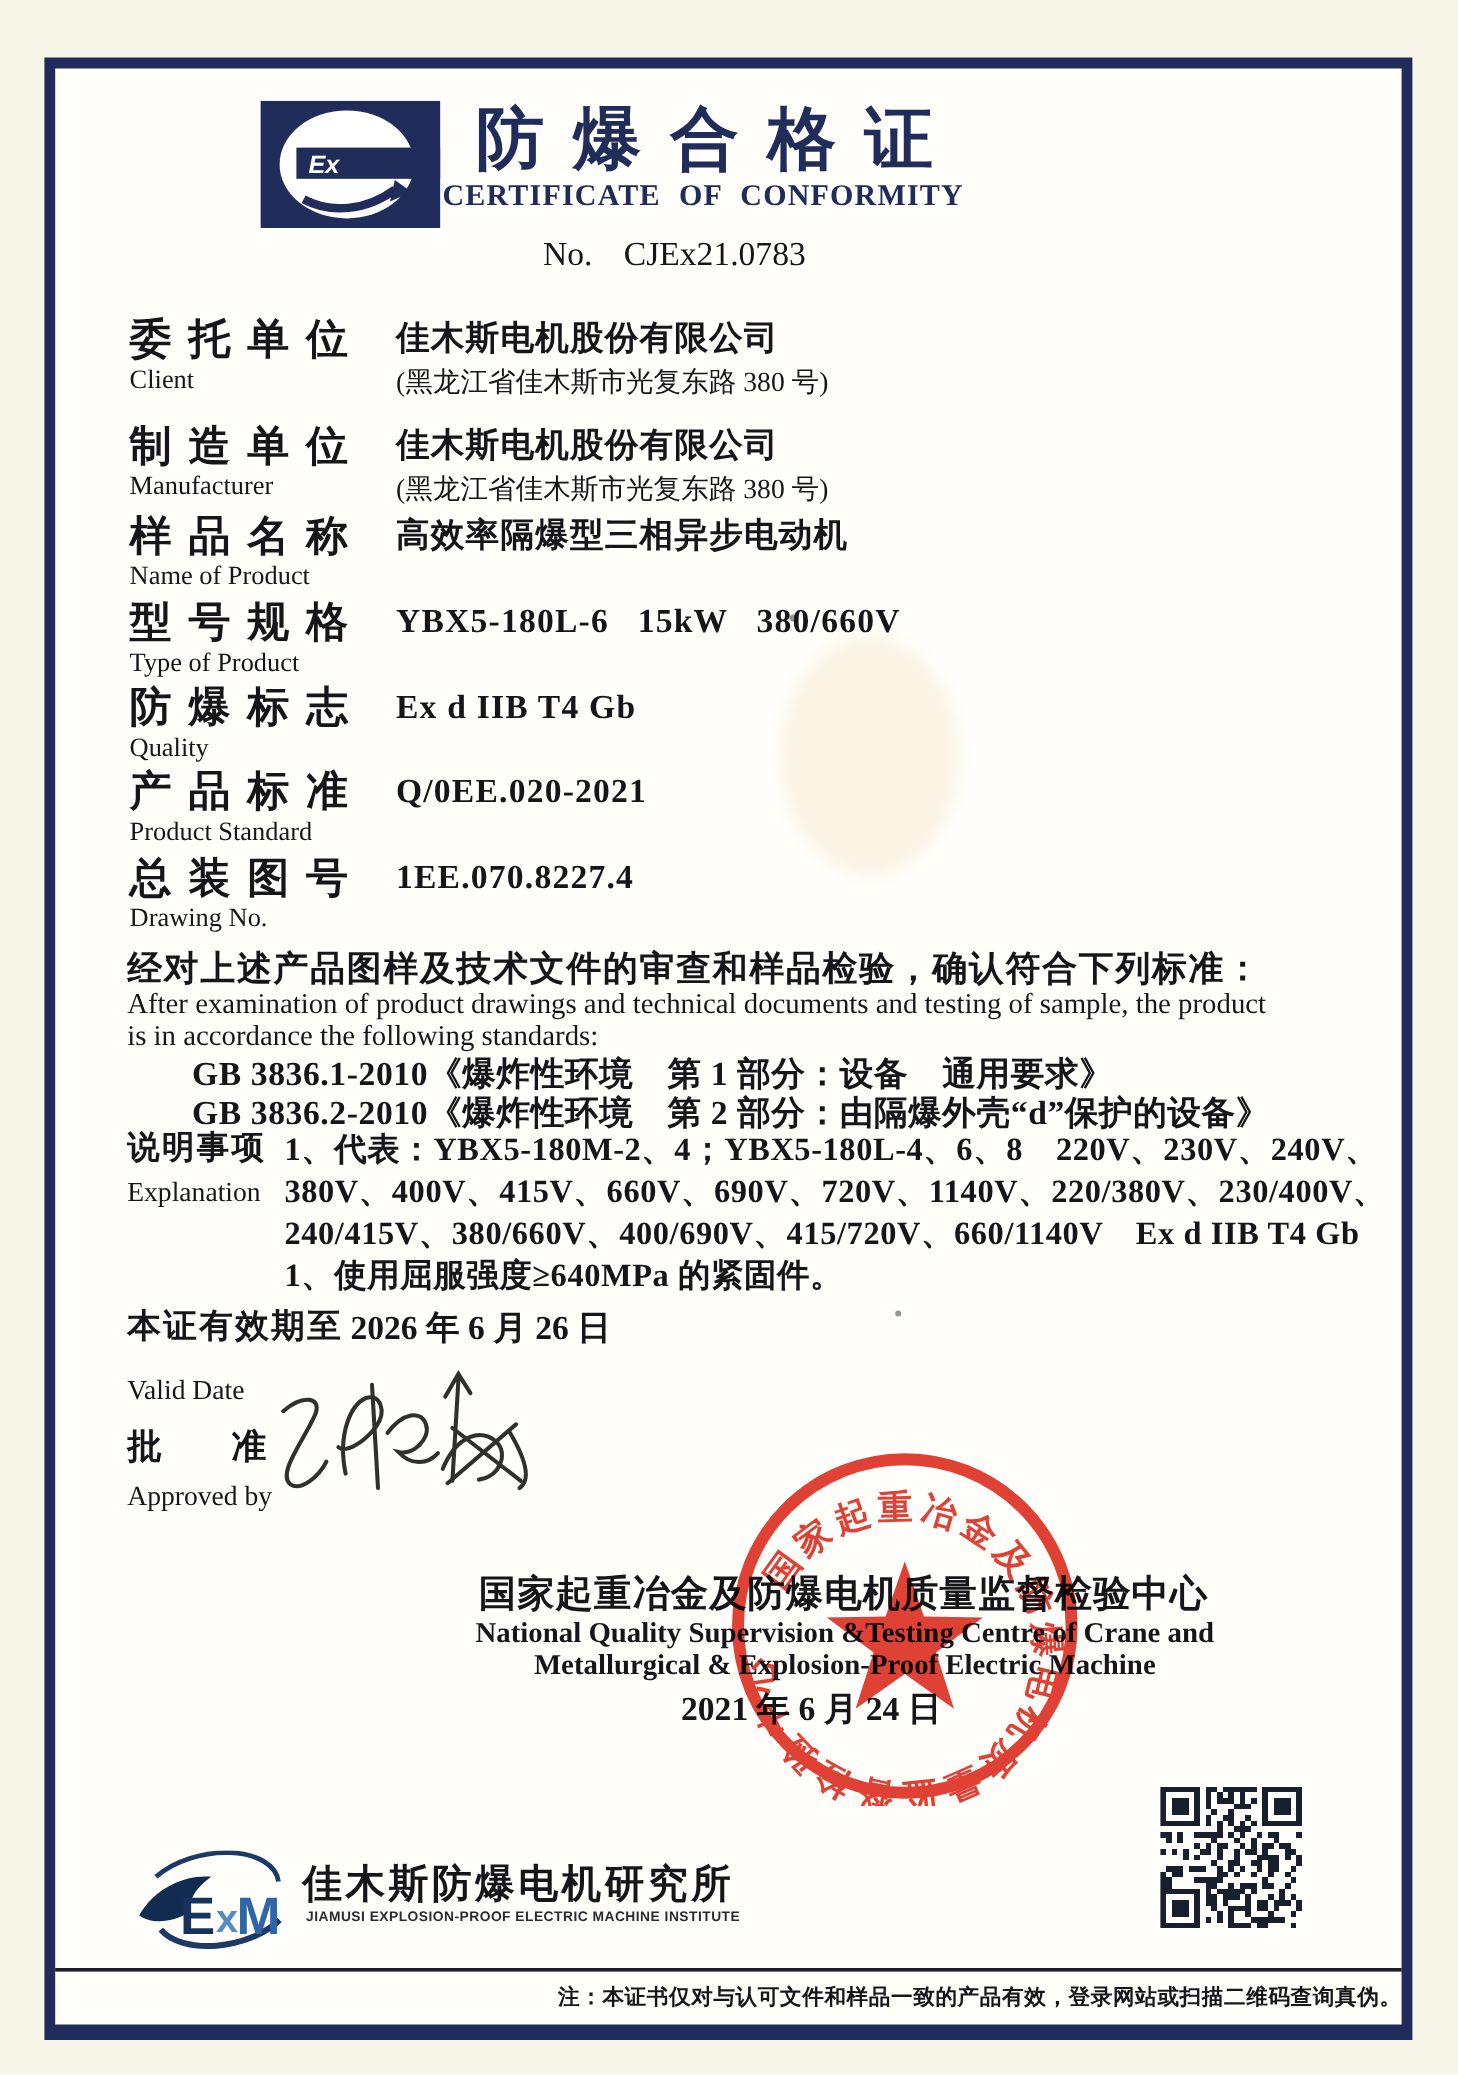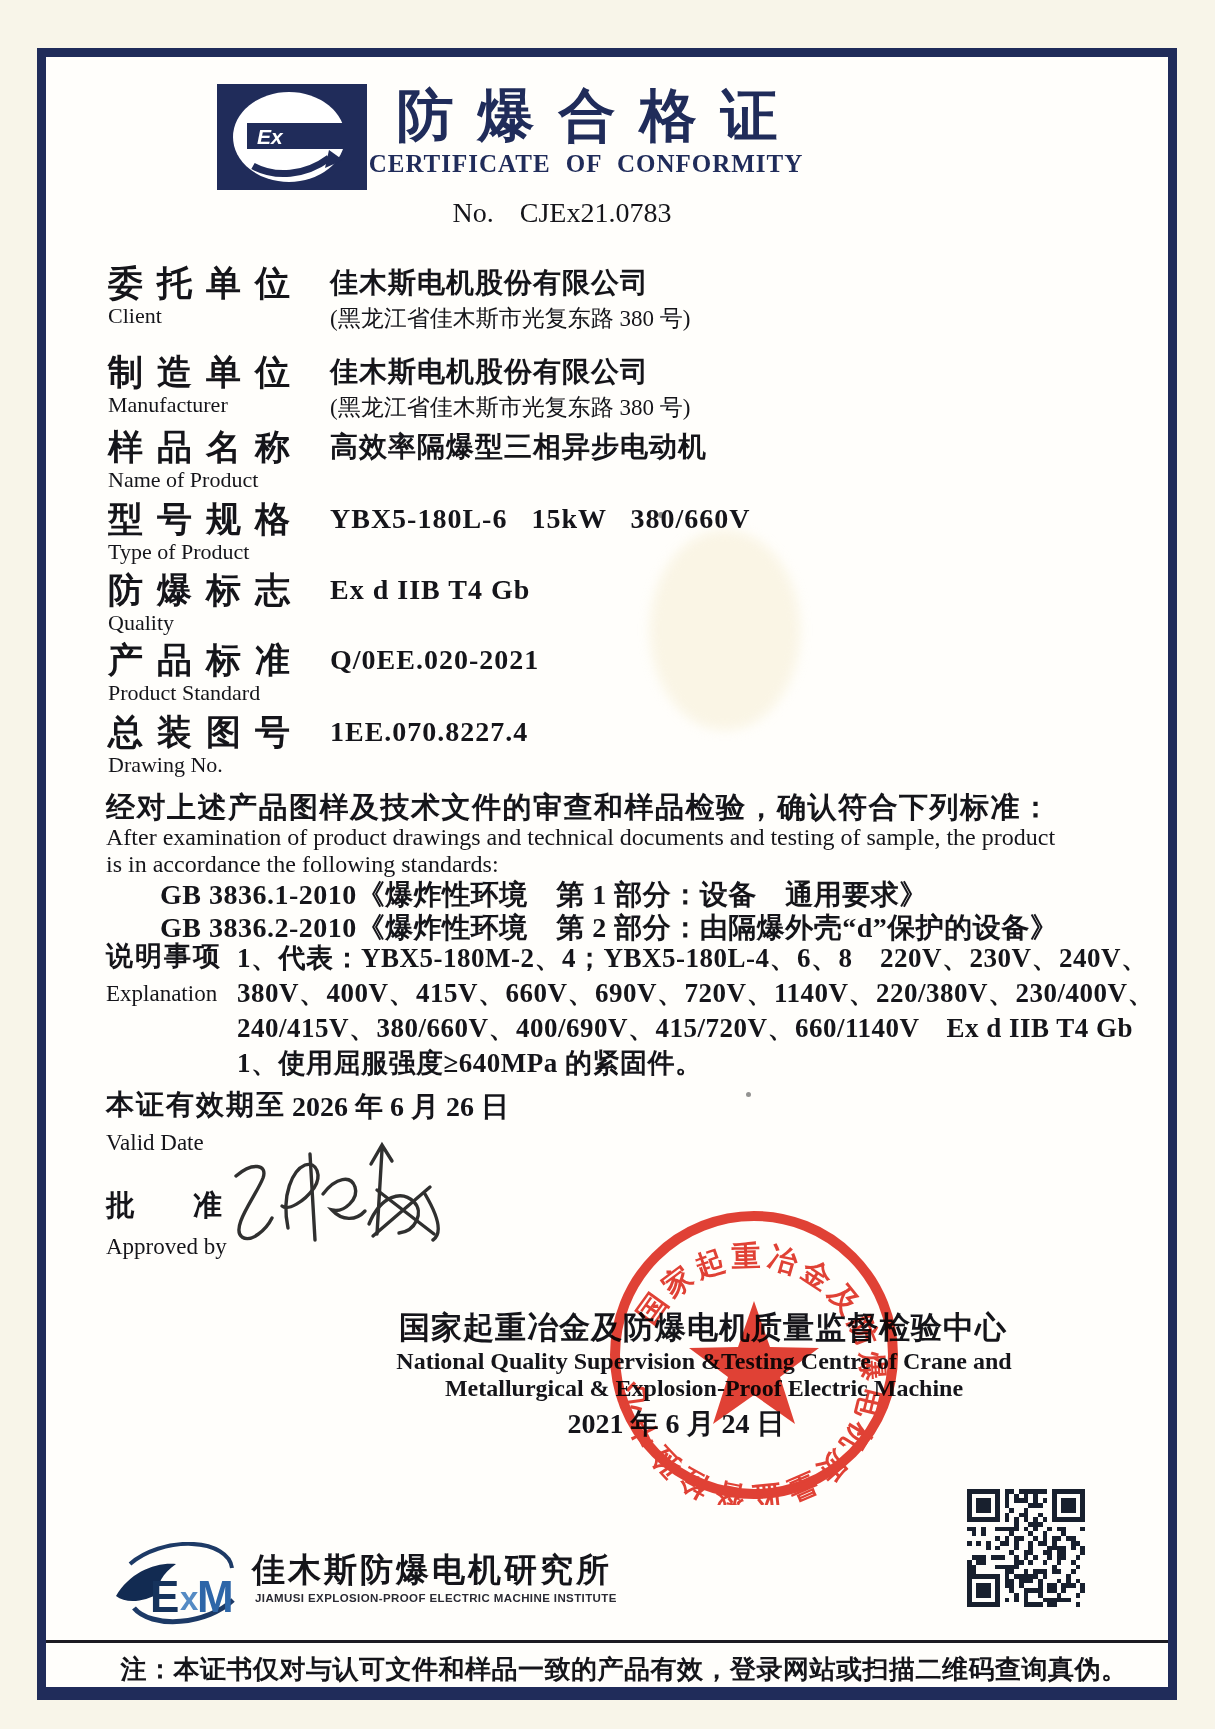--- a/index.html
+++ b/index.html
@@ -21,21 +21,21 @@
   .stmt-cn{font-size:29px;font-weight:bold;letter-spacing:1.5px;white-space:nowrap;}
   .stmt-en{font-size:24px;white-space:nowrap;}
   .std-line{font-size:28px;font-weight:600;letter-spacing:0.5px;white-space:pre;}
   .exp-line{font-size:27px;font-weight:600;line-height:35px;white-space:pre;letter-spacing:0.5px;}
   .auth-cn{font-size:31px;font-weight:bold;letter-spacing:1px;transform:translateX(-50%);white-space:nowrap;}
   .auth-en{font-size:24px;font-weight:bold;transform:translateX(-50%);white-space:nowrap;}
   .auth-date{font-size:28px;font-weight:600;transform:translateX(-50%);white-space:pre;}
   .inst-cn{font-size:33px;font-weight:bold;letter-spacing:3px;white-space:nowrap;}
   .inst-en{font-size:11.5px;font-weight:bold;color:#2a2a33;letter-spacing:0.4px;white-space:nowrap;}
   .contact-row{font-size:22px;font-weight:600;line-height:28px;white-space:nowrap;}
-  .note-bar{font-size:26px;font-weight:bold;text-align:center;letter-spacing:0.5px;padding-left:17px;}
+  .note-bar{font-size:18px;font-weight:bold;text-align:right;letter-spacing:0.5px;}
   .sepline{background:#1c1c22;height:3px;}
   .stamp{mix-blend-mode:multiply;opacity:0.92;}
   .speck{background:#3a3a3a;border-radius:50%;opacity:0.55;}
   .stain{border-radius:50%;filter:blur(6px);}
 </style>
 </head>
 <body>
 
 <div class="page">
   <div class="frame"></div>
@@ -130,21 +130,21 @@
   </div>
   <div class="abs serif" style="left:237px;top:941px;">
     <div class="exp-line">1、代表：YBX5-180M-2、4；YBX5-180L-4、6、8　220V、230V、240V、</div>
     <div class="exp-line">380V、400V、415V、660V、690V、720V、1140V、220/380V、230/400V、</div>
     <div class="exp-line">240/415V、380/660V、400/690V、415/720V、660/1140V　Ex d IIB T4 Gb</div>
     <div class="exp-line">1、使用屈服强度≥640MPa 的紧固件。</div>
   </div>
 
   <div class="abs sans" style="left:106px;top:1086px;">
     <div style="font-size:28px;font-weight:bold;letter-spacing:2px;">本证有效期至</div>
-    <div class="serif" style="font-size:23px;margin-top:6px;font-family:Liberation Serif, serif;">Valid Date</div>
+    <div class="serif" style="font-size:23px;margin-top:22px;font-family:Liberation Serif, serif;">Valid Date</div>
   </div>
   <div class="abs serif" style="left:292px;top:1088px;font-size:28px;font-weight:600;white-space:pre;">2026 年 6 月 26 日</div>
 
   <div class="abs sans" style="left:106px;top:1186px;">
     <div style="font-size:29px;font-weight:bold;">批　　准</div>
     <div class="serif" style="font-size:23px;margin-top:8px;">Approved by</div>
   </div>
 
   <svg class="abs" style="left:222px;top:1132px;" width="250" height="135" viewBox="0 0 250 135">
     <g stroke="#1a1a1a" stroke-width="3.4" fill="none" stroke-linecap="round" opacity="0.9">

